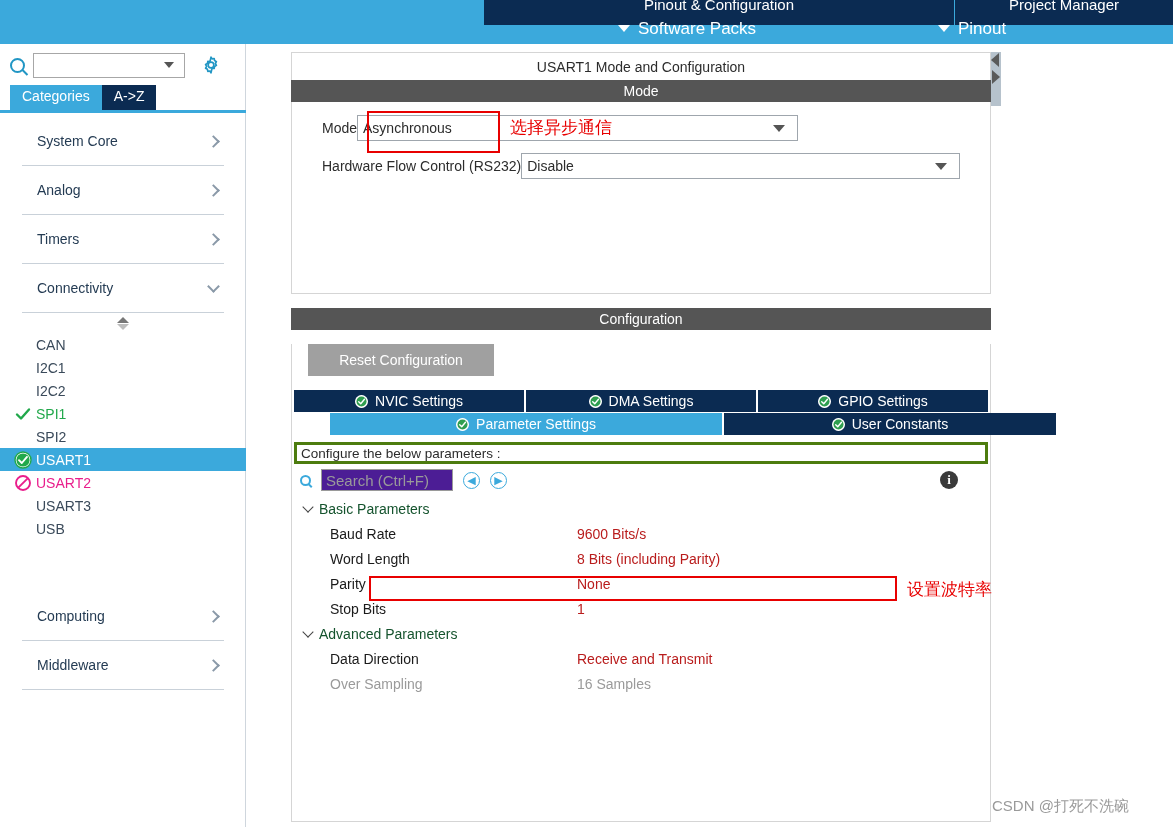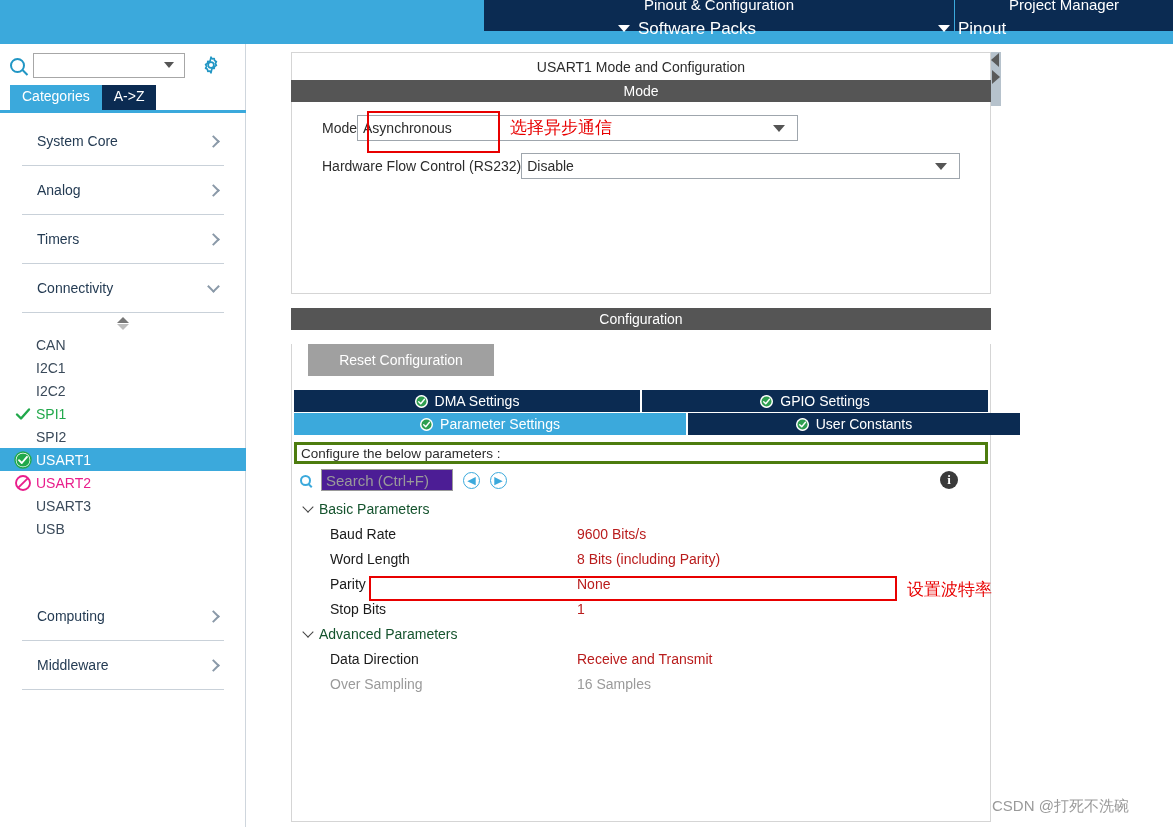--- a/index.html
+++ b/index.html
@@ -17,21 +17,21 @@
   
   .topnav {
     position: absolute; left: 0; top: 0; width: 1173px; height: 44px;
     background: #3BA9DC;
   }
   .topnav-darktabs {
     position: absolute; left: 484px; top: 0; width: 689px; height: 13px;
     display: flex;
   }
   .dark-tab {
-    background: #0B2B52; height: 31px; overflow: hidden;
+    background: #0B2B52; height: 25px; overflow: hidden;
     color: #ffffff; font-size: 15px; text-align: center;
     line-height: 10px; white-space: nowrap;
     border-right: 1px solid #3BA9DC;
   }
   .dark-tab.t1 { width: 471px; }
   .dark-tab.t2 { width: 218px; border-right: none; }
   .topnav-items {
     position: absolute; left: 0; top: 13px; width: 1173px; height: 31px;
     display: flex; align-items: center;
   }
@@ -180,21 +180,21 @@
     color: #ffffff; font-size: 14px; display: flex; align-items: center;
     justify-content: center; border: none;
   }
   .tabstrip { margin-top: 14px; display: flex; padding: 0 2px; gap: 2px; }
   .ctab {
     height: 22px; background: #0B2B52; color: #ffffff; font-size: 14px;
     display: flex; align-items: center; justify-content: center; gap: 7px;
     flex: 1 1 0;
   }
   .tabstrip2 { display: flex; padding: 0 2px; gap: 2px; margin-top: 1px; }
-  .ctab.active { background: #3BA9DC; }
+  .ctab.active { background: #3BA9DC; margin-left: 36px; }
   .ctab.w1 { flex: 0 0 392px; }
   .ctab.w2 { flex: 0 0 332px; }
   .gcheck {
     width: 13px; height: 13px; border-radius: 50%; background: #ffffff;
     display: inline-flex; align-items: center; justify-content: center;
     position: relative; flex: 0 0 auto;
   }
 
   .cfg-hdr {
     margin: 7px 2px 0 2px; height: 22px; border: 3px solid #4d7c0f;
@@ -467,20 +467,30 @@
 
         <div class="tabstrip">
           <div class="ctab">
             <span class="gcheck">
               <svg viewBox="0 0 14 14" width="13" height="13">
                 <circle cx="7" cy="7" r="6.4" fill="#ffffff"></circle>
                 <circle cx="7" cy="7" r="5.4" fill="#2E9E4F"></circle>
                 <path d="M4 7.2 L6.2 9.4 L10.2 4.6" fill="none" stroke="#ffffff" stroke-width="1.5" stroke-linecap="round" stroke-linejoin="round"></path>
               </svg>
             </span>
+            <span>NVIC Settings</span>
+          </div>
+          <div class="ctab">
+            <span class="gcheck">
+              <svg viewBox="0 0 14 14" width="13" height="13">
+                <circle cx="7" cy="7" r="6.4" fill="#ffffff"></circle>
+                <circle cx="7" cy="7" r="5.4" fill="#2E9E4F"></circle>
+                <path d="M4 7.2 L6.2 9.4 L10.2 4.6" fill="none" stroke="#ffffff" stroke-width="1.5" stroke-linecap="round" stroke-linejoin="round"></path>
+              </svg>
+            </span>
             <span>DMA Settings</span>
           </div>
           <div class="ctab">
             <span class="gcheck">
               <svg viewBox="0 0 14 14" width="13" height="13">
                 <circle cx="7" cy="7" r="6.4" fill="#ffffff"></circle>
                 <circle cx="7" cy="7" r="5.4" fill="#2E9E4F"></circle>
                 <path d="M4 7.2 L6.2 9.4 L10.2 4.6" fill="none" stroke="#ffffff" stroke-width="1.5" stroke-linecap="round" stroke-linejoin="round"></path>
               </svg>
             </span>

